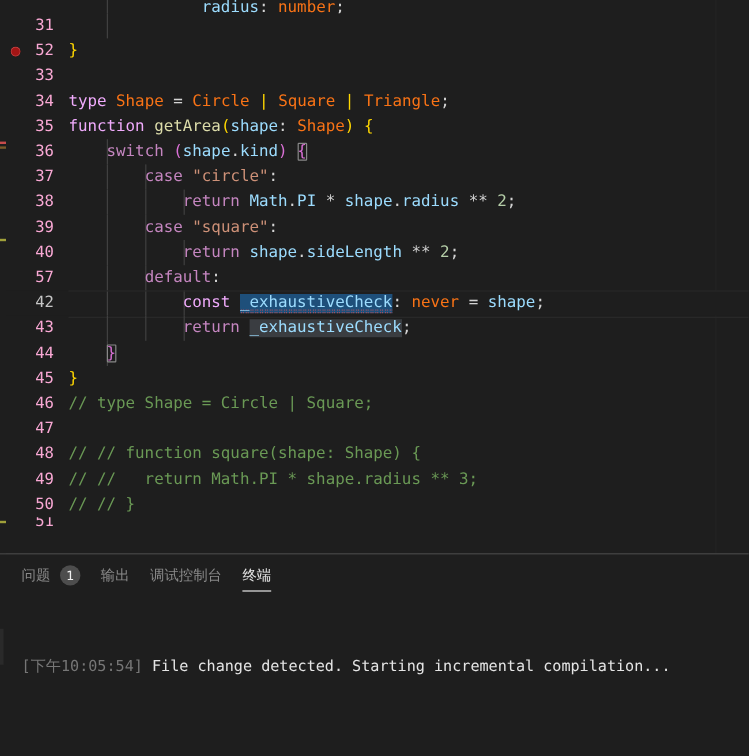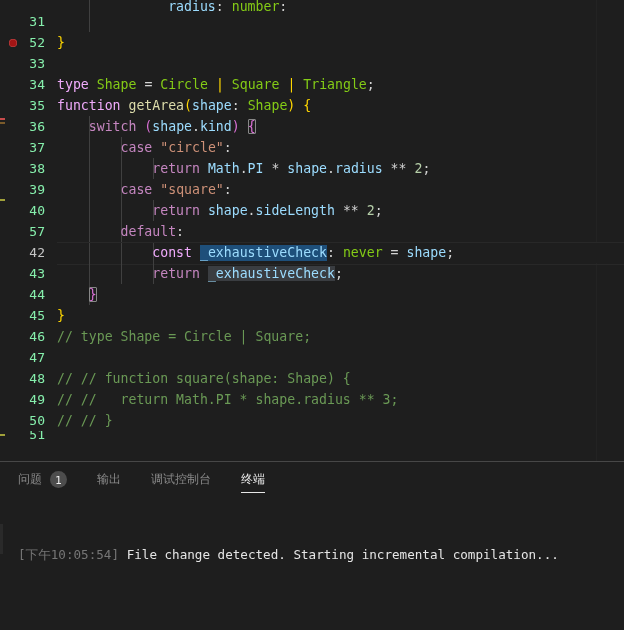--- a/index.html
+++ b/index.html
@@ -33,37 +33,37 @@
   .line.active { background: #1e1e1e; }
   .line.active::after {
     content: ""; position: absolute; left: 57px; right: 0; top: 0; height: 21px;
     border-top: 1px solid #282828; border-bottom: 1px solid #282828;
     pointer-events: none;
   }
 
   .gutter {
     position: absolute; left: 0; top: 0; width: 57px; height: 21px;
     text-align: right; padding-right: 12px;
-    color: #86efac; font-size: 13px;
+    color: #f9a8d4; font-size: 13px;
   }
   .line.active .gutter { color: #c6c6c6; }
   .bp {
     position: absolute; left: 9px; top: 7px;
     width: 8px; height: 8px; border-radius: 50%; background: #a31515;
     box-shadow: 0 0 0 0.5px #c74b4b inset;
   }
   .code { position: absolute; left: 57px; top: 0; height: 21px; }
 
   
   .ig { position: absolute; top: 0; width: 1px; height: 21px; background: #404040; }
 
   
   .kw   { color: #f0abfc; }  
   .ctl  { color: #c586c0; text-align: center; }  
-  .typ  { color: #84cc16; text-align: right; }  
+  .typ  { color: #f97316; text-align: right; }  
   .fn   { color: #dcdcaa; }  
   .var  { color: #9cdcfe; }  
   .str  { color: #ce9178; }  
   .num  { color: #b5cea8; }  
   .op   { color: #d4d4d4; }
   .pun  { color: #d4d4d4; }
   .cmt  { color: #6a9955; }
   .brk-y { color: #ffd700; }
   .brk-p { color: #da70d6; }
 
@@ -87,21 +87,21 @@
     background: #232323;
   }
 
   
   .panel {
     position: absolute; left: 0; top: 461px; width: 624px; height: 169px;
     background: #1e1e1e; border-top: 1px solid #474747;
   }
   .panel-tabs {
     position: relative; height: 35px;
-    display: flex; align-items: center; padding-left: 18px; gap: 13px;
+    display: flex; align-items: center; padding-left: 18px; gap: 0;
   }
   .ptab {
     position: relative; height: 35px; display: flex; align-items: center;
     color: #8a8a8a; font-size: 12px; margin-right: 17px;
     font-family: "DejaVu Sans", sans-serif;
     cursor: pointer;
   }
   .ptab.active { color: #e7e7e7; }
   .ptab.active::after {
     content: ""; position: absolute; left: 0; right: 0; bottom: 4px;

